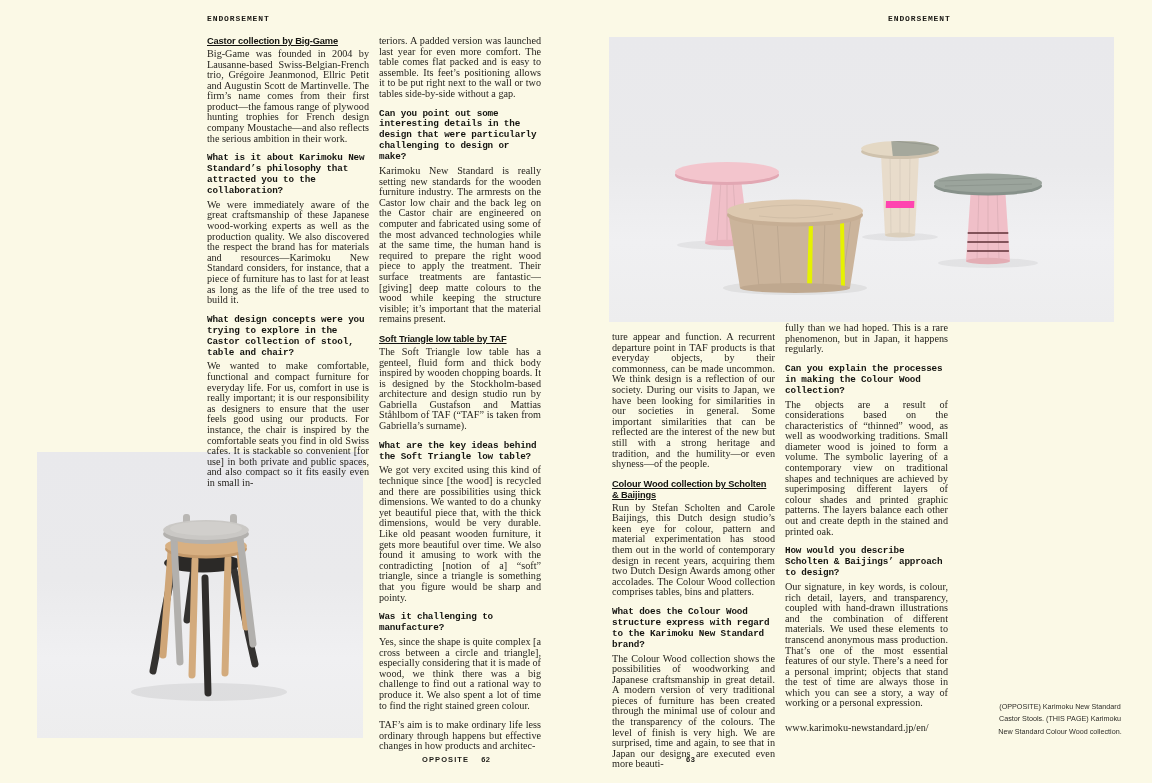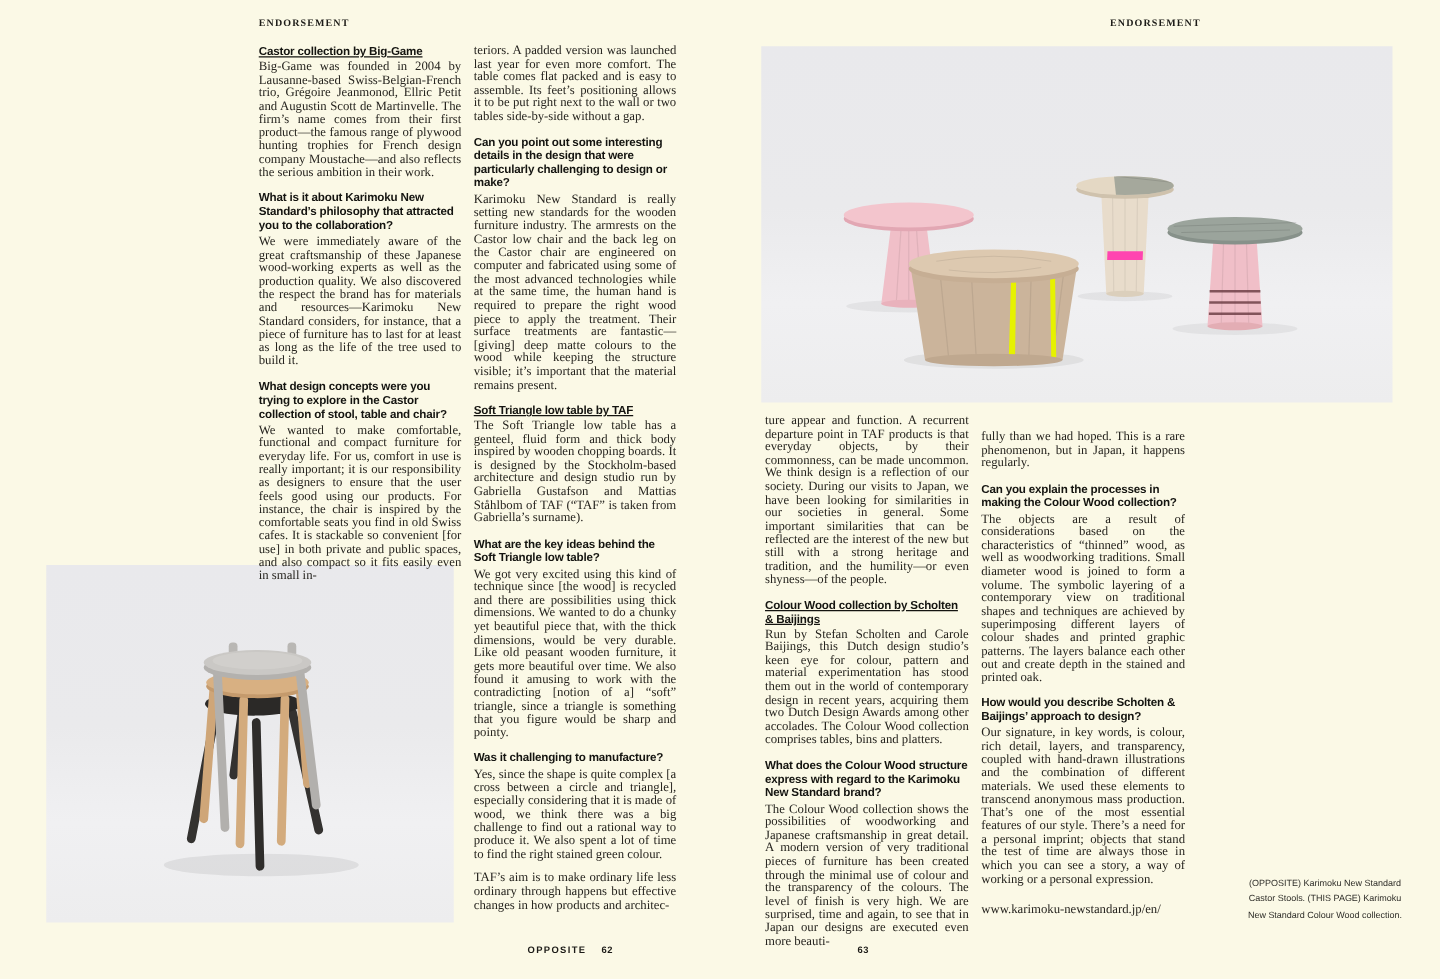--- a/index.html
+++ b/index.html
@@ -5,37 +5,37 @@
   html,body{margin:0;padding:0;}
   body{
     width:1152px;height:783px;position:relative;overflow:hidden;
     background:var(--page-bg,#fbf9e6);
     font-family:"Liberation Serif","DejaVu Serif",serif;
     color:var(--text,#26241f);
   }
   .spread{position:absolute;inset:0;}
   .running-head{
     position:absolute;top:14px;
-    font-family:Liberation Serif, serif;
+    font-family:Liberation Mono, monospace;
     font-size:8px;font-weight:700;letter-spacing:.9px;color:#1c1b17;text-align:center;
   }
   #head-left{left:207px;}
   #head-right{left:888px;}
   .col{position:absolute;text-align:justify;}
   #col-l1{left:207px;top:36px;width:162px;}
   #col-l2{left:379px;top:36px;width:162px;}
   #col-r1{left:612px;top:332px;width:163px;}
-  #col-r2{left:785px;top:345px;width:163px;}
+  #col-r2{left:785px;top:323px;width:163px;}
   .col p{margin:0 0 9px;font-size:10.2px;line-height:10.6px;}
   .col p.question, .col p.title{
     font-family:"Liberation Sans","DejaVu Sans",sans-serif;
     font-weight:700;font-size:9.3px;line-height:10.9px;letter-spacing:-.15px;
     color:var(--heading,#141410);text-align:left;
   }
-  .col p.question{margin:6px 0 3px;}
+  .col p.question{margin:6px 0 3px;font-family:Liberation Mono, monospace;}
   .col p.title{margin:0 0 2px;text-decoration:underline;}
   .col p.url{margin:14px 0 0;text-align:left;}
   figure{margin:0;position:absolute;
     background:linear-gradient(180deg,#e9e9ec 0%,#eaeaec 45%,#f0f0f2 72%,#ededee 100%);}
   #photo-stools{left:37px;top:452px;width:326px;height:286px;}
   #photo-tables{left:609px;top:37px;width:505px;height:285px;}
   figure svg{display:block;width:100%;height:100%;}
   .caption{
     position:absolute;left:996px;top:701px;width:128px;
     font-family:"Liberation Sans","DejaVu Sans",sans-serif;

